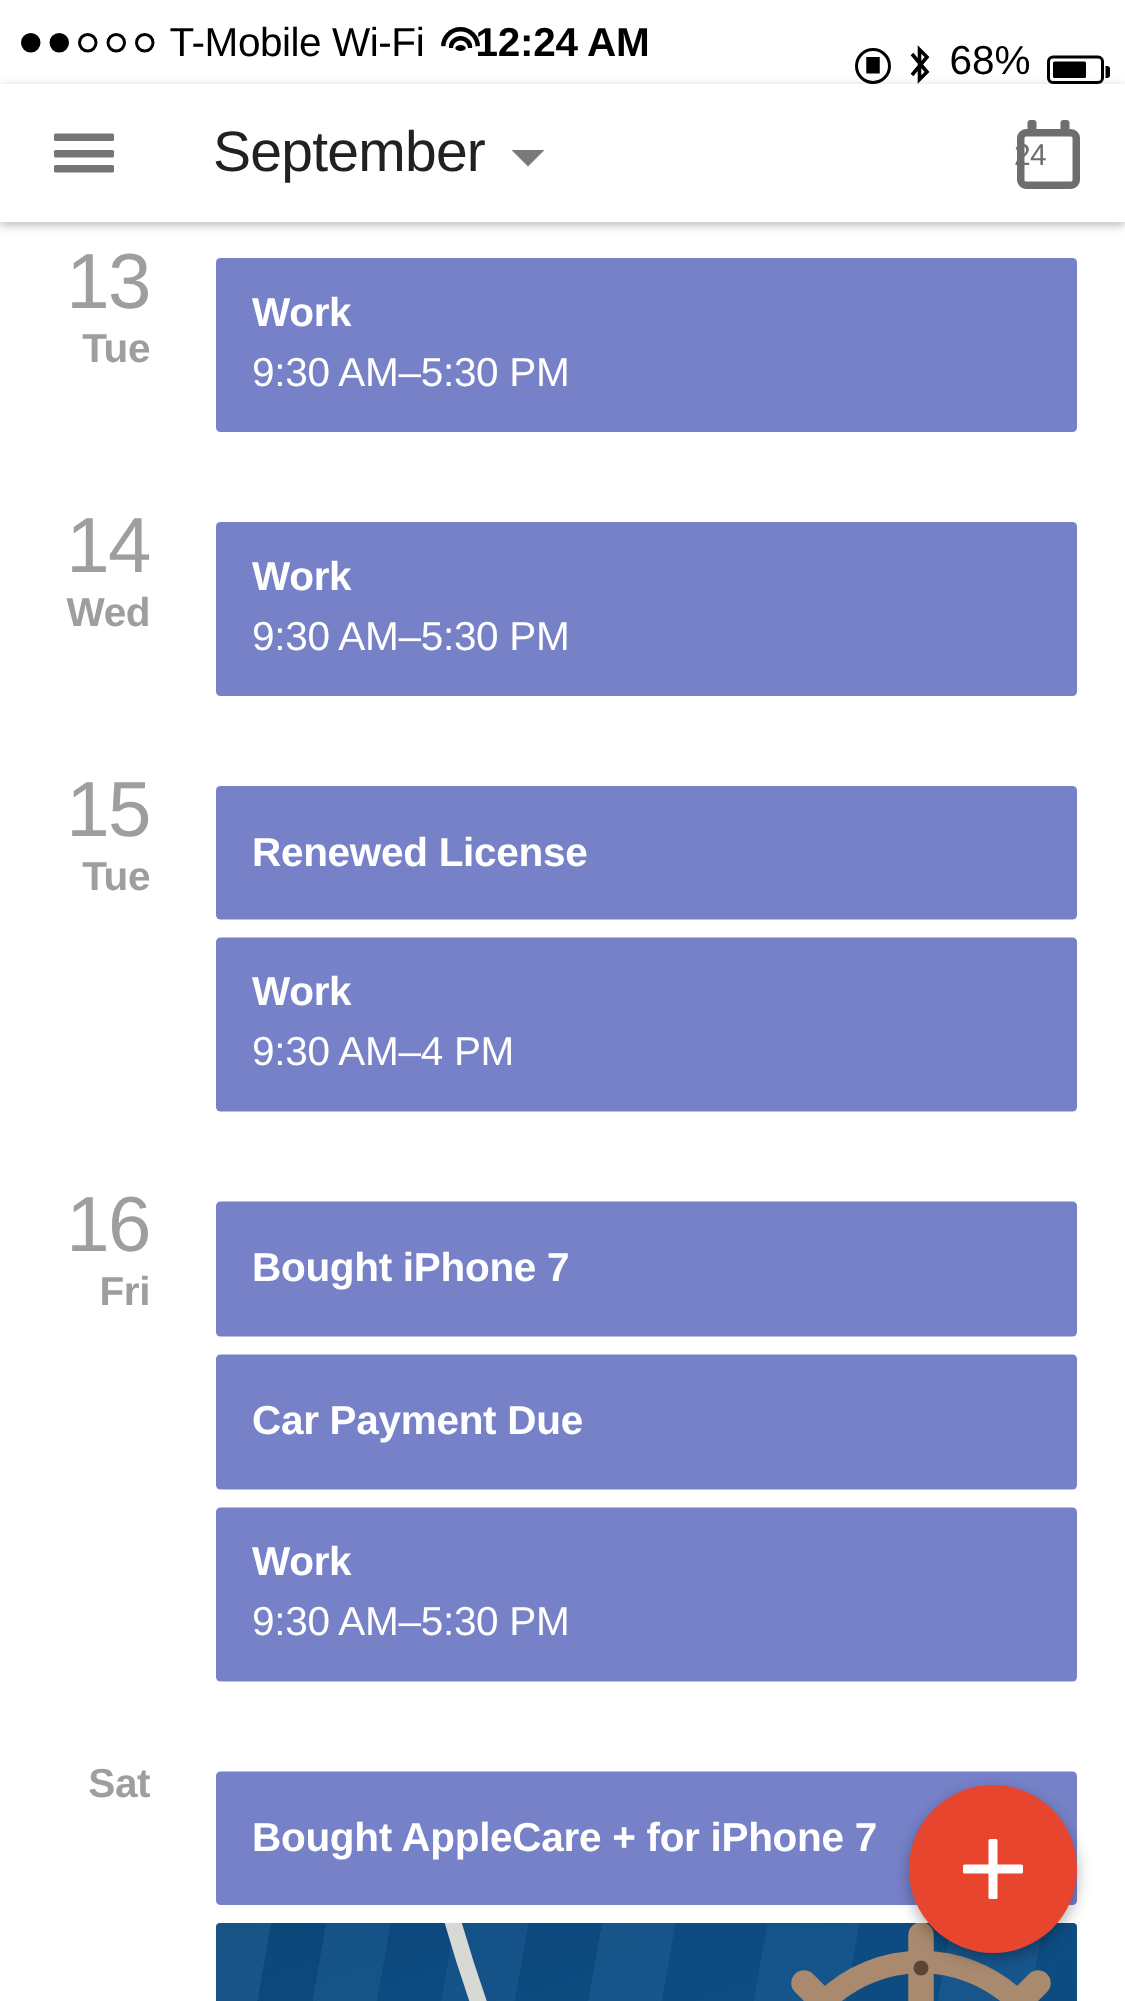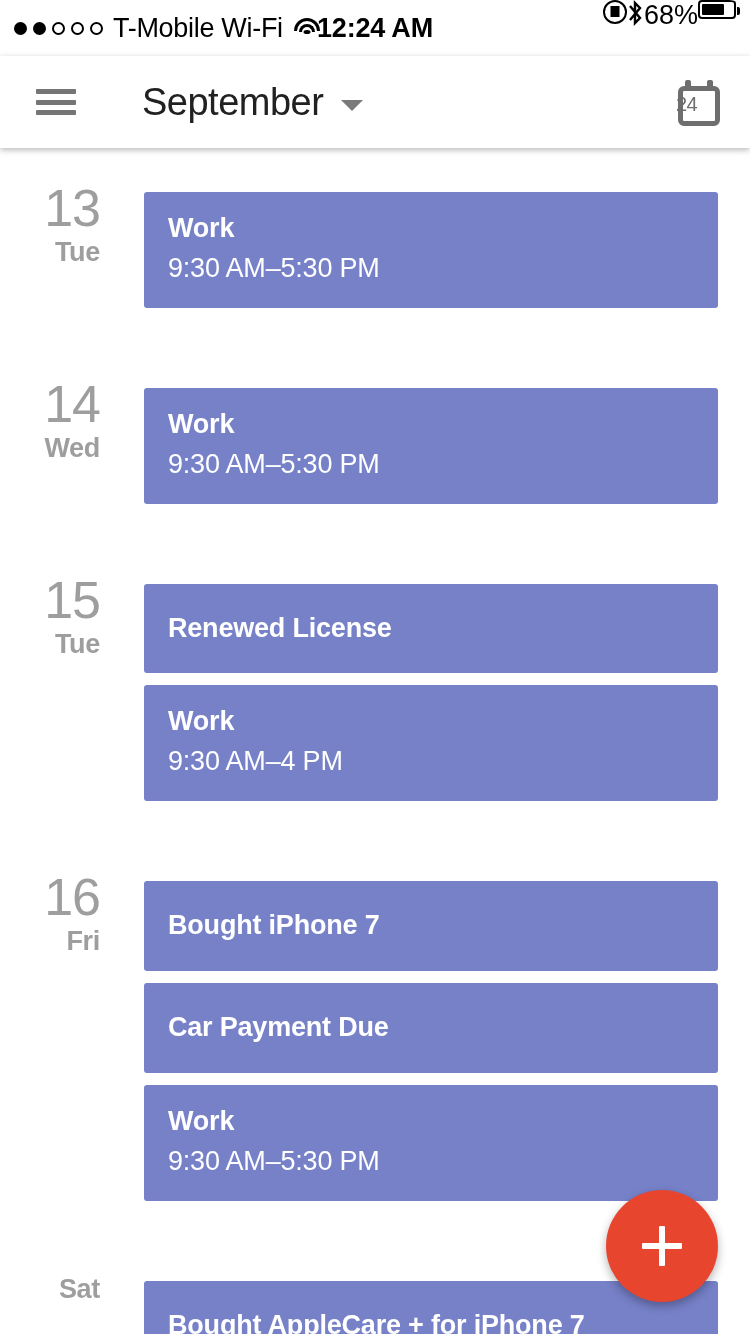--- a/index.html
+++ b/index.html
@@ -25,21 +25,21 @@
   .wifi i{ position:absolute; left:50%; transform:translateX(-50%) ; border:3px solid #000; border-bottom:none;
            border-radius:50% 50% 0 0 / 100% 100% 0 0; }
   .wifi i.a{ width:26px; height:13px; top:1px; }
   .wifi i.b{ width:16px; height:8px; top:7px; }
   .wifi i.c{ width:7px;  height:4px; top:13px; background:#000; border-radius:50%; border:none; }
   .sb-time{
     position:absolute; left:0; right:0; top:0; height:56px;
     display:flex; align-items:center; justify-content:center;
     font-size:27px; font-weight:700; letter-spacing:-0.2px;
   }
-  .sb-right{ position:absolute; right:14px; top:0; height:56px; display:flex; align-items:flex-start; }
+  .sb-right{ position:absolute; right:14px; top:0; height:56px; display:flex; align-items:flex-end; gap:11px; }
   .rotlock{ width:24px; height:24px; border:2.5px solid #000; border-radius:50%; position:relative; }
   .rotlock::before{ content:""; position:absolute; left:50%; top:4px; transform:translateX(-50%);
                     width:9px; height:11px; background:#000; }
   .bt{ width:17px; height:26px; position:relative; }
   .bt svg{ display:block; }
   .sb-batt-txt{ font-size:27px; font-weight:400; }
   .batt{ width:38px; height:19px; border:2.5px solid #000; border-radius:4px; position:relative; }
   .batt::after{ content:""; position:absolute; right:-6px; top:5px; width:3px; height:8px; background:#000; border-radius:0 2px 2px 0; }
   .batt i{ position:absolute; left:2px; top:2px; bottom:2px; width:66%; background:#000; border-radius:1px; }
 
@@ -59,21 +59,21 @@
   .caret{ width:0; height:0; border-left:11px solid transparent; border-right:11px solid transparent; border-top:11px solid #7a7a7a; margin-top:6px; }
   .calicon{ position:absolute; right:28px; top:24px; width:46px; height:46px; cursor:pointer; }
   .calicon .tabs{ position:absolute; top:0; left:0; width:46px; height:8px; }
   .calicon .tabs i{ position:absolute; top:0; width:6px; height:9px; background:#6e6e6e; border-radius:2px; }
   .calicon .tabs i.l{ left:9px; } .calicon .tabs i.r{ right:9px; }
   .calicon .body{ position:absolute; top:6px; left:2px; width:42px; height:40px; border:5px solid #6e6e6e; border-radius:6px; background:#fff; }
   .calicon .num{ position:absolute; top:13px; left:0; width:46px; text-align:left; font-size:20px; font-weight:400; color:#6e6e6e; letter-spacing:-0.5px; }
 
   
   .agenda{ position:absolute; top:148px; left:0; width:750px; height:1186px; background:#fff; overflow:hidden; }
-  .day{ position:relative; display:flex; width:750px;margin-top:20px; }
+  .day{ position:relative; display:flex; width:750px; }
   .daycol{ width:144px; flex:0 0 144px; padding-right:44px; text-align:right; padding-top:14px; }
   .daynum{ font-size:52px; color:#9e9e9e; font-weight:400; line-height:1.0; letter-spacing:-1px; }
   .dayname{ font-size:27px; color:#9e9e9e; font-weight:700; line-height:1.35; letter-spacing:-0.3px; }
   .events{ flex:1 1 auto; padding-right:32px; padding-top:24px; padding-bottom:36px; display:flex; flex-direction:column; gap:12px; }
   .chip{
     background:#7681c8; color:#fff; border-radius:3px;
     padding:28px 24px; cursor:pointer;
   }
   .chip.two{ padding:20px 24px 22px 24px; }
   .chip-title{ font-size:27px; font-weight:700; line-height:1.25; letter-spacing:-0.2px; }

